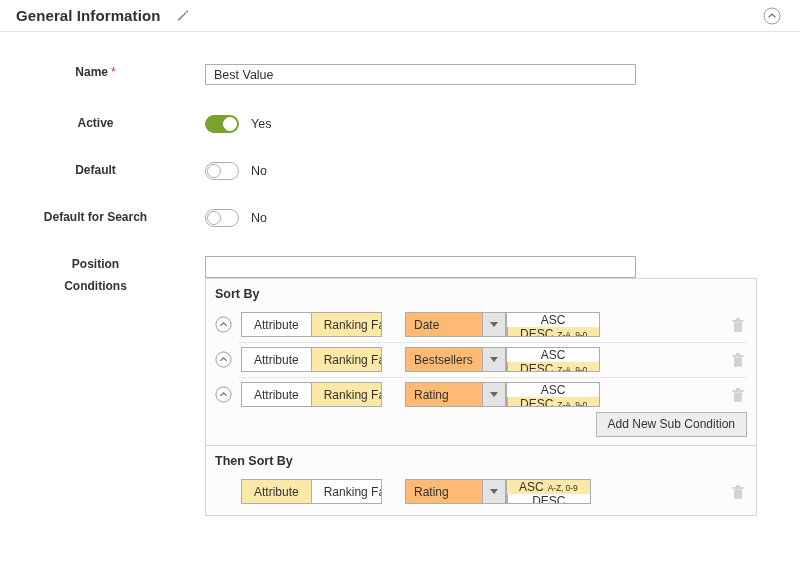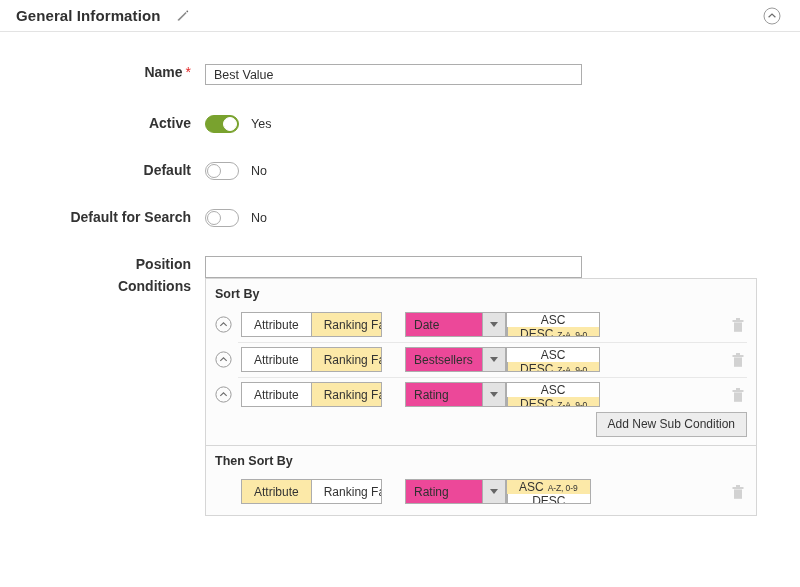--- a/index.html
+++ b/index.html
@@ -49,39 +49,39 @@
     padding-top: 18px;
   }
   .row {
     display: flex;
     align-items: flex-start;
     margin-bottom: 0;
   }
   .row-label {
     width: 205px;
     min-width: 205px;
-    text-align: right;
+    text-align: center;
     padding-right: 14px;
-    font-size: 14px;
+    font-size: 12px;
     font-weight: 600;
     color: #333333;
     line-height: 16px;
   }
   .req-star { color: #e22626; font-weight: 400; margin-left: 3px; }
   .row-field { flex: 1; }
 
   .row-name     { margin-top: 14px; }
   .row-active   { margin-top: 30px; }
   .row-default  { margin-top: 29px; }
   .row-dsearch  { margin-top: 29px; }
   .row-position { margin-top: 29px; }
   .row-conditions { }
 
   .text-input {
-    width: 377px;
+    width: 431px;
     height: 21px;
     border: 1px solid #adadad;
     background: #fff;
     font-family: "Liberation Sans", sans-serif;
     font-size: 12.5px;
     color: #303030;
     padding: 2px 8px;
     line-height: 17px;
     outline: none;
     display: block;
@@ -190,21 +190,21 @@
   .seg.attr { width: 141px; }
   .seg.attr .opt { flex: 1 1 auto; }
   .seg.dir  { margin-left: 0; }
 
   
   .select {
     display: inline-flex;
     border: 1px solid #adadad;
     height: 25px;
     width: 101px;
-    background: #ec4899;
+    background: #fdba74;
     margin-left: 23px;
     flex: 0 0 auto;
     cursor: pointer;
   }
   .select .val {
     flex: 1 1 auto;
     display: flex;
     align-items: center;
     padding-left: 8px;
     font-size: 12px;

